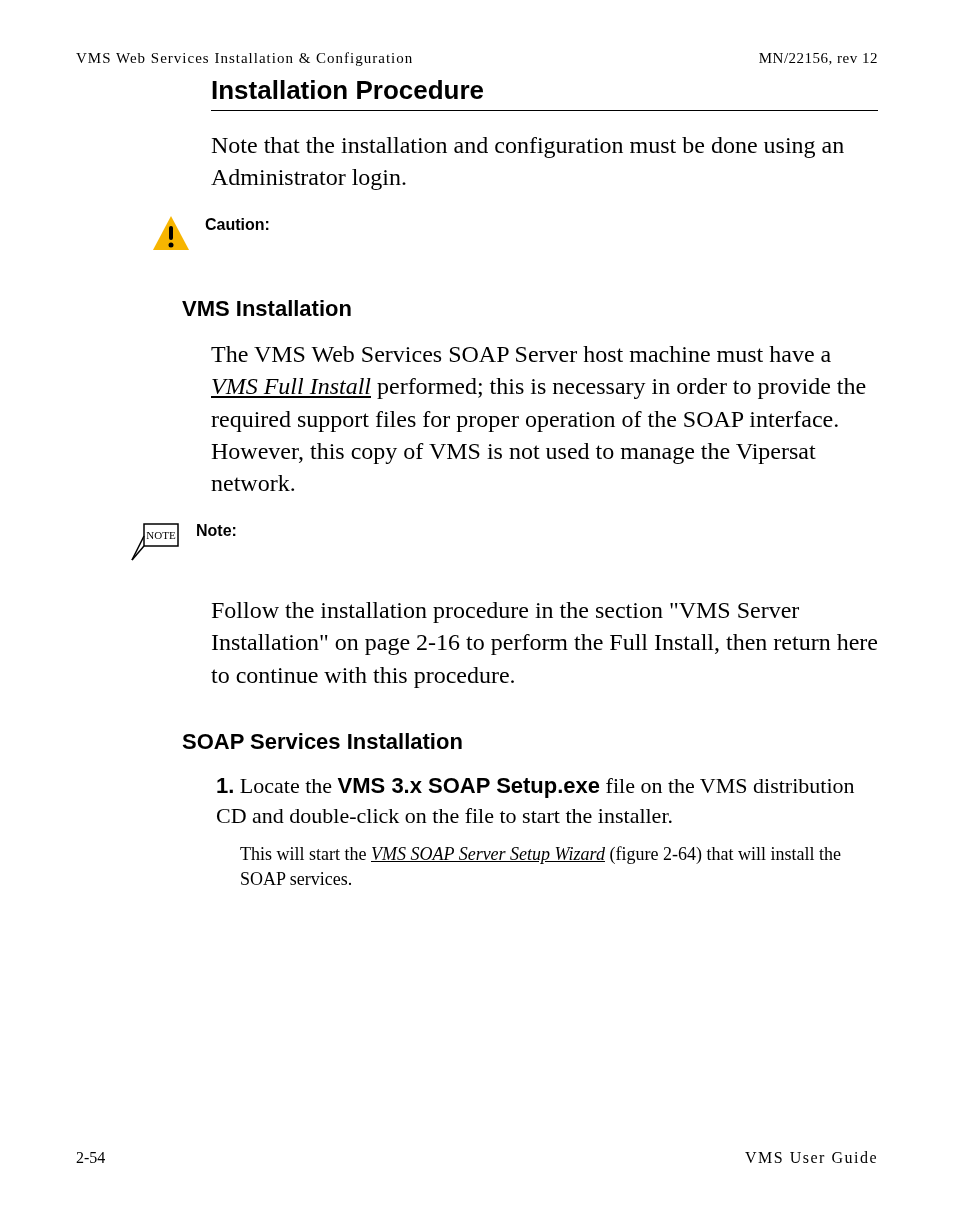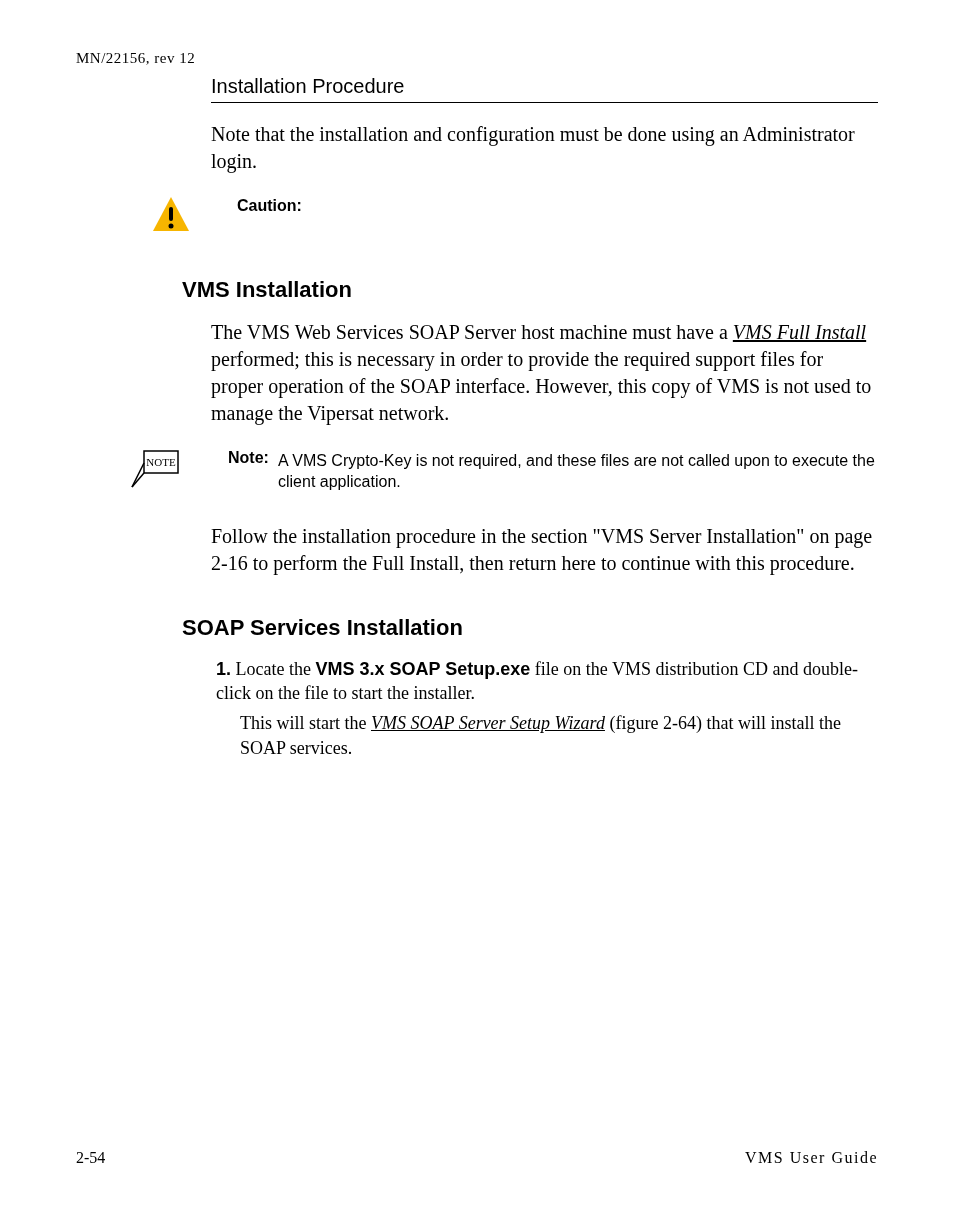--- a/index.html
+++ b/index.html
@@ -22,47 +22,46 @@
       margin-bottom: 8px;
     }
     .header-left {
       letter-spacing: 1px;
     }
     .header-right {
       letter-spacing: 0.5px;
     }
     .main-title {
       font-family: Arial, Helvetica, sans-serif;
-      font-size: 20px;
-      font-weight: normal;
+      font-size: 26px;
+      font-weight: bold;
       margin-left: 135px;
       padding-bottom: 4px;
       border-bottom: 1px solid #000;
       margin-bottom: 18px;
     }
     .content-block {
       margin-left: 135px;
       margin-bottom: 20px;
     }
     .body-text {
-      font-size: 20px;
+      font-size: 24px;
       line-height: 1.35;
       margin-bottom: 14px;
     }
     .callout {
       display: flex;
       align-items: flex-start;
       margin-bottom: 30px;
       margin-left: 75px;
-      gap: 40px;
     }
     .callout-icon {
       flex-shrink: 0;
       width: 45px;
-      margin-right: 1px;
+      margin-right: 9px;
     }
     .callout-content {
       flex: 1;
       font-family: Arial, Helvetica, sans-serif;
       font-size: 16px;
       line-height: 1.35;
     }
     .callout-label {
       font-weight: bold;
     }
@@ -85,22 +84,22 @@
     .italic {
       font-style: italic;
       text-decoration: underline;
     }
     .bold-sans {
       font-family: Arial, Helvetica, sans-serif;
       font-weight: bold;
     }
     .numbered-item {
       margin-left: 140px;
-      margin-bottom: 6px;
-      font-size: 18px;
+      margin-bottom: 12px;
+      font-size: 22px;
       line-height: 1.35;
     }
     .numbered-item-num {
       font-family: Arial, Helvetica, sans-serif;
       font-weight: bold;
       display: inline;
     }
     .numbered-followup {
       margin-left: 164px;
       font-size: 18px;
@@ -126,20 +125,21 @@
     .note-icon {
       display: flex;
       flex-direction: column;
       align-items: center;
     }
   </style>
 </head>
 <body>
 
 <div class="header">
+  <span class="header-left">VMS Web Services Installation &amp; Configuration</span>
   <span class="header-right">MN/22156, rev 12</span>
 </div>
 
 <h1 class="main-title">Installation Procedure</h1>
 
 <div class="content-block">
   <p class="body-text">Note that the installation and configuration must be done using an Administrator login.</p>
 </div>
 
 <div class="callout">
@@ -167,21 +167,20 @@
   <div class="callout-icon note-icon">
     <svg viewBox="0 0 50 44" width="50" height="44">
       <rect x="14" y="4" width="34" height="22" fill="none" stroke="#000" stroke-width="1.5"></rect>
       <text x="31" y="19" font-family="Georgia, serif" font-size="11" text-anchor="middle">NOTE</text>
       <line x1="14" y1="26" x2="2" y2="40" stroke="#000" stroke-width="1.5"></line>
       <line x1="2" y1="40" x2="14" y2="16" stroke="#000" stroke-width="1.5"></line>
     </svg>
   </div>
   <div class="callout-content" style="margin-left:10px;">
     <span class="callout-label">Note:</span>
-    <span class="callout-text-note" style="margin-top:-19px;">A VMS Crypto-Key is not required, and these files are not called upon to execute the client application.</span>
   </div>
 </div>
 
 <div class="content-block">
   <p class="body-text">Follow the installation procedure in the section "VMS Server Installation" on page 2-16 to perform the Full Install, then return here to continue with this procedure.</p>
 </div>
 
 <h2 class="section-heading">SOAP Services Installation</h2>
 
 <p class="numbered-item">

